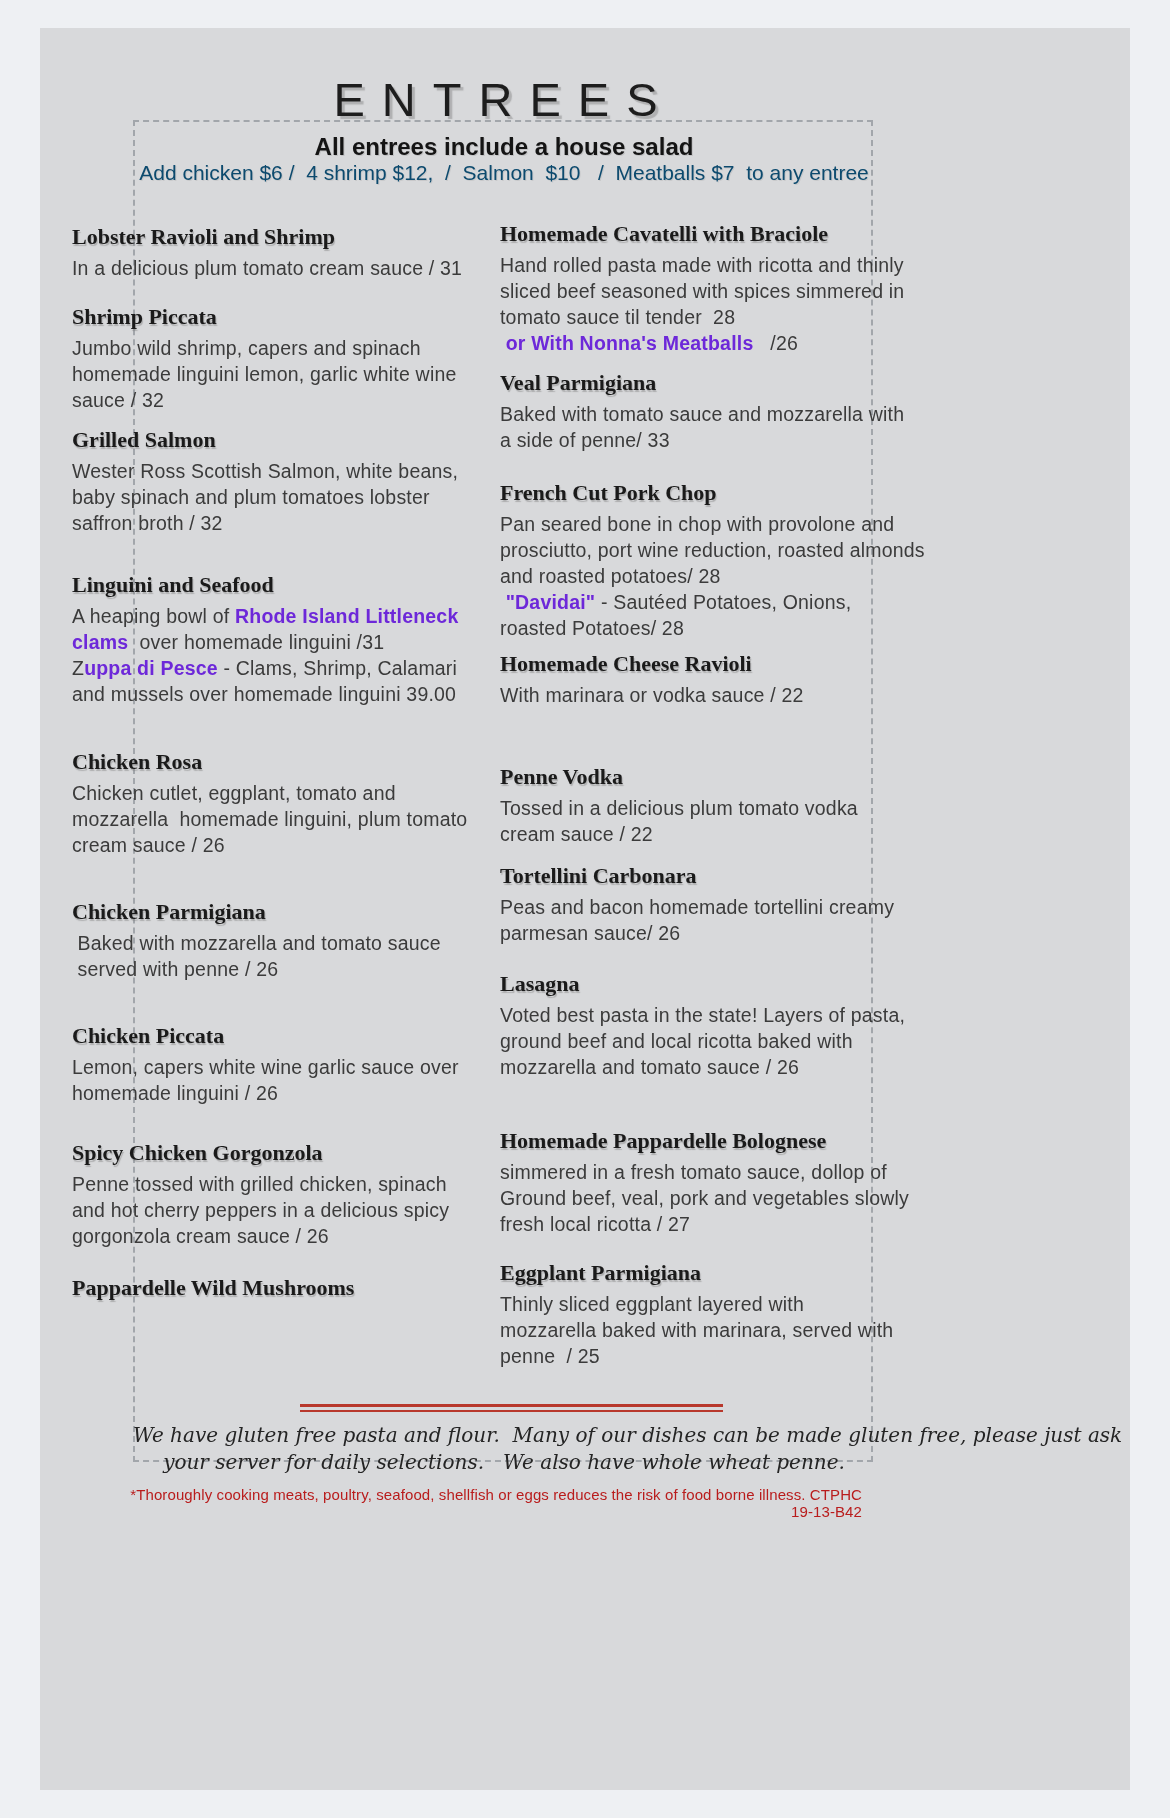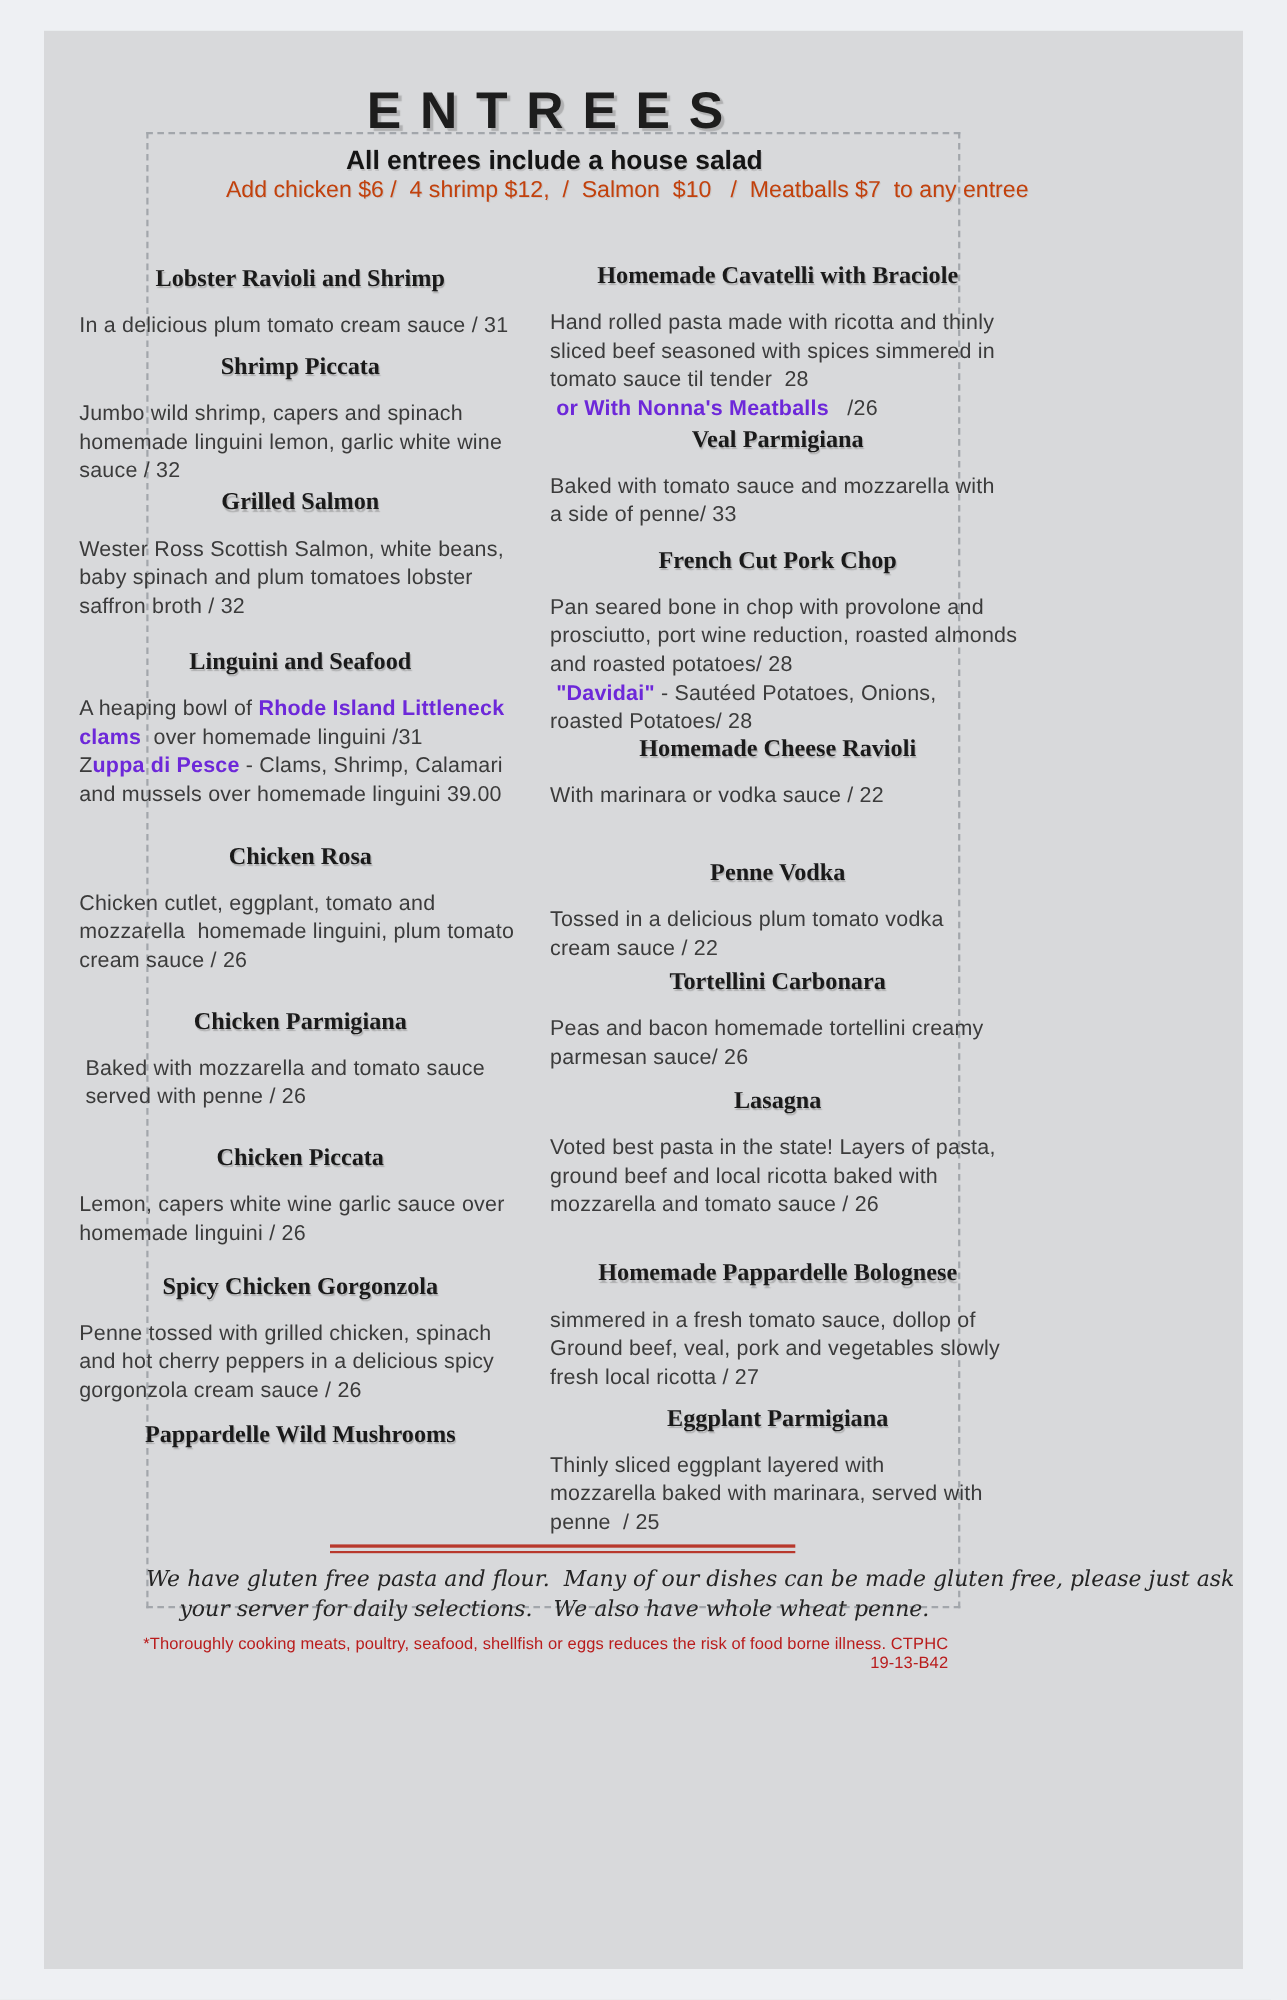--- a/index.html
+++ b/index.html
@@ -14,39 +14,39 @@
     background:#d8d9db;
   }
   .dashed-frame{
     position:absolute;left:133px;top:120px;width:740px;height:1342px;
     border:2px dashed #a2a6ab;
     box-sizing:border-box;
   }
   .header-wrap{position:absolute;left:133px;top:0;width:742px;text-align:center;}
   .page-title{
     position:absolute;left:0;top:72px;width:742px;text-align:center;
-    font-size:47px;font-weight:700;letter-spacing:17px;color:#1d1d1d;
+    font-size:47px;font-weight:400;letter-spacing:17px;color:#1d1d1d;
     text-shadow:3px 3px 1px rgba(110,110,110,.38);
     white-space:pre;
   }
   .subtitle{
     position:absolute;left:0;top:134px;width:742px;text-align:center;
     font-size:24px;font-weight:700;color:#141414;line-height:26px;
     text-shadow:1px 1px 0 rgba(140,140,140,.3);
   }
   .addons{
-    position:absolute;left:-60px;top:160px;width:862px;text-align:right;
-    font-size:21px;color:#c2410c;line-height:26px;white-space:pre;
+    position:absolute;left:-60px;top:160px;width:862px;text-align:center;
+    font-size:21px;color:#0c4a6e;line-height:26px;white-space:pre;
     text-shadow:1px 1px 0 rgba(150,150,150,.25);
   }
   .item{position:absolute;}
   .item.L{left:72px;width:402px;}
   .item.R{left:500px;width:414px;}
   .iname{
-    margin:16px;text-align:center;
+    margin:0;
     font-family:"Liberation Serif","DejaVu Serif",serif;
     font-size:22px;font-weight:700;color:#1a1a1a;line-height:28px;
     text-shadow:1px 2px 1px rgba(125,125,125,.45);
     white-space:pre;
   }
   .idesc{margin-top:4px;font-size:19.5px;color:#3b3b3b;line-height:26px;letter-spacing:.2px;}
   .idesc .line{white-space:pre;}
   .b{font-weight:700;color:#6d28d9;}
   .red-divider{position:absolute;left:300px;top:1404px;width:423px;}
   .red-divider .r1{height:3px;background:#b8382c;}

